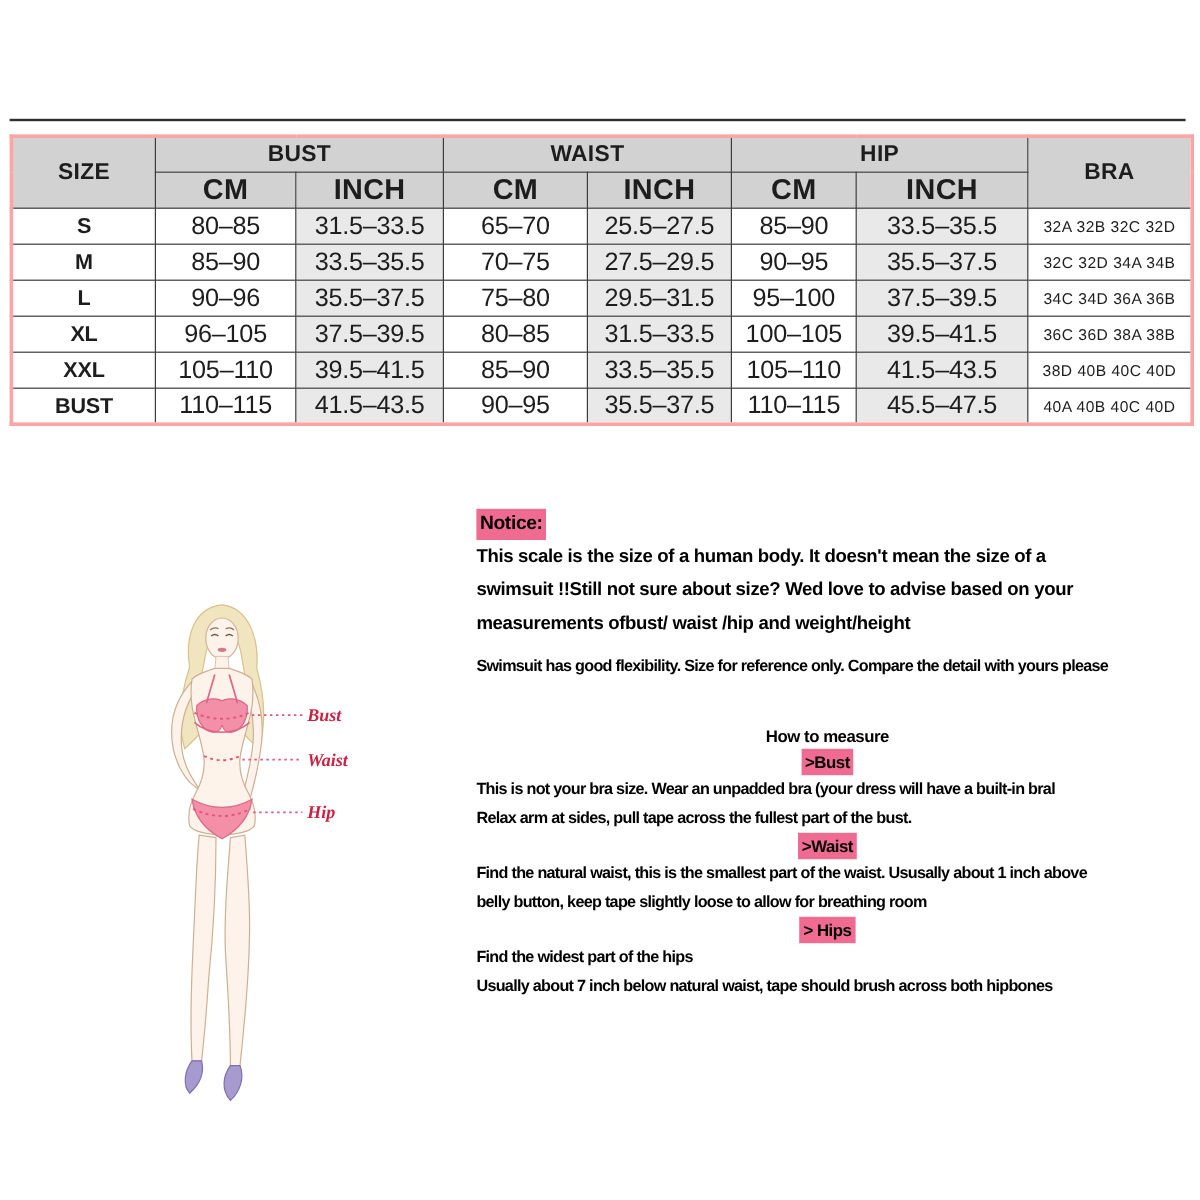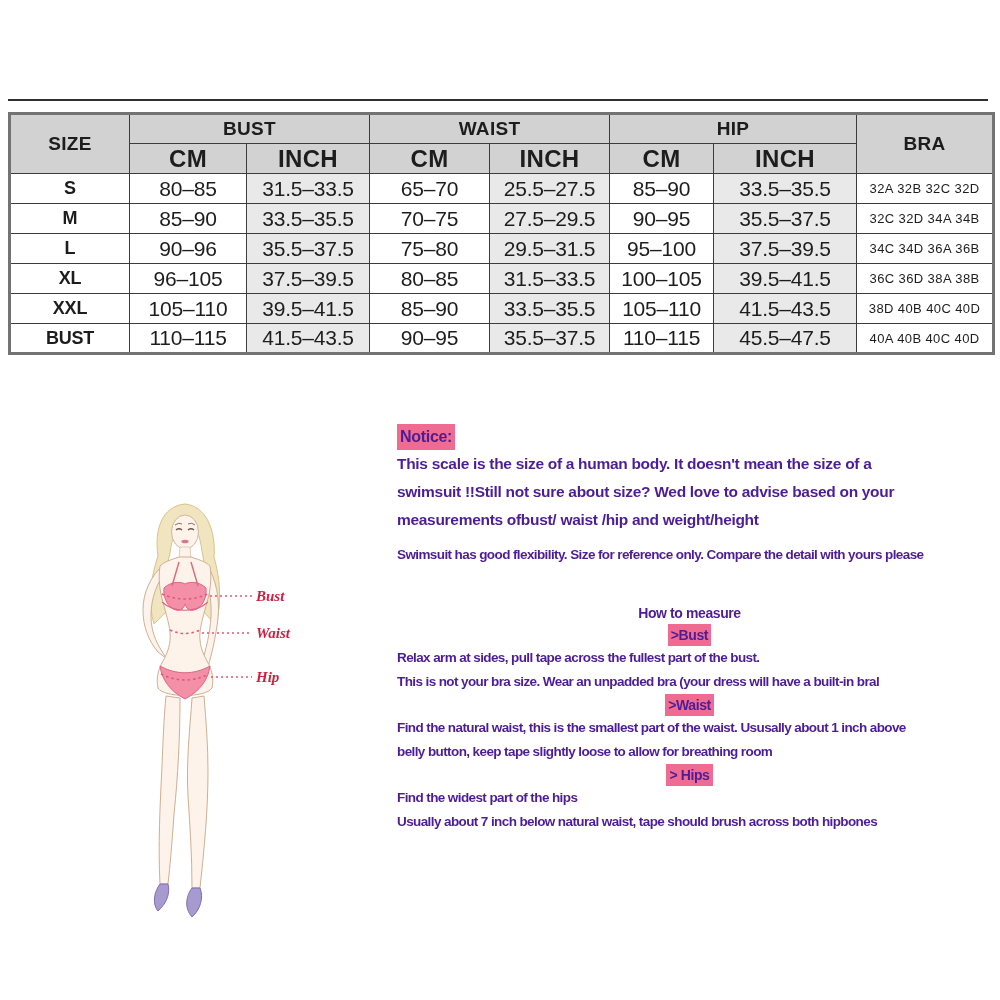--- a/index.html
+++ b/index.html
@@ -6,39 +6,39 @@
   html,body { width:1000px; height:1000px; background:#ffffff; overflow:hidden;
               font-family:"Liberation Sans", sans-serif; color:#1d1d1d; }
   .canvas { position:relative; width:1000px; height:1000px; background:#fff; }
 
   
   .top-rule { position:absolute; left:8px; top:99px; width:980px; height:2px; background:#2f2f2f; }
 
   
   .size-table-wrap { position:absolute; left:8px; top:112px; width:984px; }
   table.size-table { width:984px; border-collapse:collapse; table-layout:fixed;
-                     border:3px solid #737373; }
+                     border:3px solid #fca5a5; }
   table.size-table th, table.size-table td {
       border:1px solid #3c3c3c; text-align:center; vertical-align:middle;
       height:30px; padding:0; font-weight:400; letter-spacing:-0.2px;
       white-space:nowrap; overflow:hidden; }
   table.size-table thead th { background:#d2d2d2; font-weight:700; font-size:19px; letter-spacing:0.3px; }
   table.size-table thead tr.sub th { font-size:24px; }
   table.size-table td { font-size:21px; background:#ffffff; }
   table.size-table td.inch { background:#e9e9e9; }
   table.size-table td.size-cell { font-weight:700; font-size:18px; }
   table.size-table td.bra-cell { font-size:13px; letter-spacing:0.4px; }
 
   
   .figure-box { position:absolute; left:100px; top:496px; width:215px; height:432px; }
   .fig-label { font-family:"Liberation Serif", serif; font-style:italic; font-weight:700;
                font-size:15px; fill:#cc2142; }
 
   
-  .tcol { position:absolute; left:397px; width:585px; font-weight:700; color:#4c1d95; }
+  .tcol { position:absolute; left:397px; width:585px; font-weight:700; color:#000000; }
   .nowrap { white-space:nowrap; }
   .hl { background:#ef6b92; padding:0 3px; display:inline-block; }
   .hl-underline { text-decoration:underline; text-underline-offset:2px;
                   text-decoration-thickness:2px; text-decoration-color:#3a3a3a; }
 
   .notice-block { top:424px; font-size:15.5px; letter-spacing:-0.3px; }
   .notice-block .head { font-size:16px; line-height:26px; }
   .notice-block .ln { line-height:28px; }
 
   .flex-block { top:541px; font-size:13.5px; letter-spacing:-0.6px; }
@@ -213,22 +213,22 @@
     <div class="ln nowrap">measurements ofbust/ waist /hip and weight/height</div>
   </div>
 
   <div class="tcol flex-block">
     <div class="ln nowrap">Swimsuit has good flexibility. Size for reference only. Compare the detail with yours please</div>
   </div>
 
   <div class="tcol measure-block">
     <div class="head">How to measure</div>
     <div class="head"><span class="hl">&gt;Bust</span></div>
+    <div class="ln nowrap">This is not your bra size. Wear an unpadded bra (your dress will have a built-in bral</div>
     <div class="ln nowrap">Relax arm at sides, pull tape across the fullest part of the bust.</div>
-    <div class="ln nowrap">This is not your bra size. Wear an unpadded bra (your dress will have a built-in bral</div>
     <div class="head"><span class="hl">&gt;Waist</span></div>
     <div class="ln nowrap">Find the natural waist, this is the smallest part of the waist. Ususally about 1 inch above</div>
     <div class="ln nowrap">belly button, keep tape slightly loose to allow for breathing room</div>
     <div class="head"><span class="hl">&gt; Hips</span></div>
     <div class="ln nowrap">Find the widest part of the hips</div>
     <div class="ln nowrap">Usually about 7 inch below natural waist, tape should brush across both hipbones</div>
   </div>
 
 
 </div>

